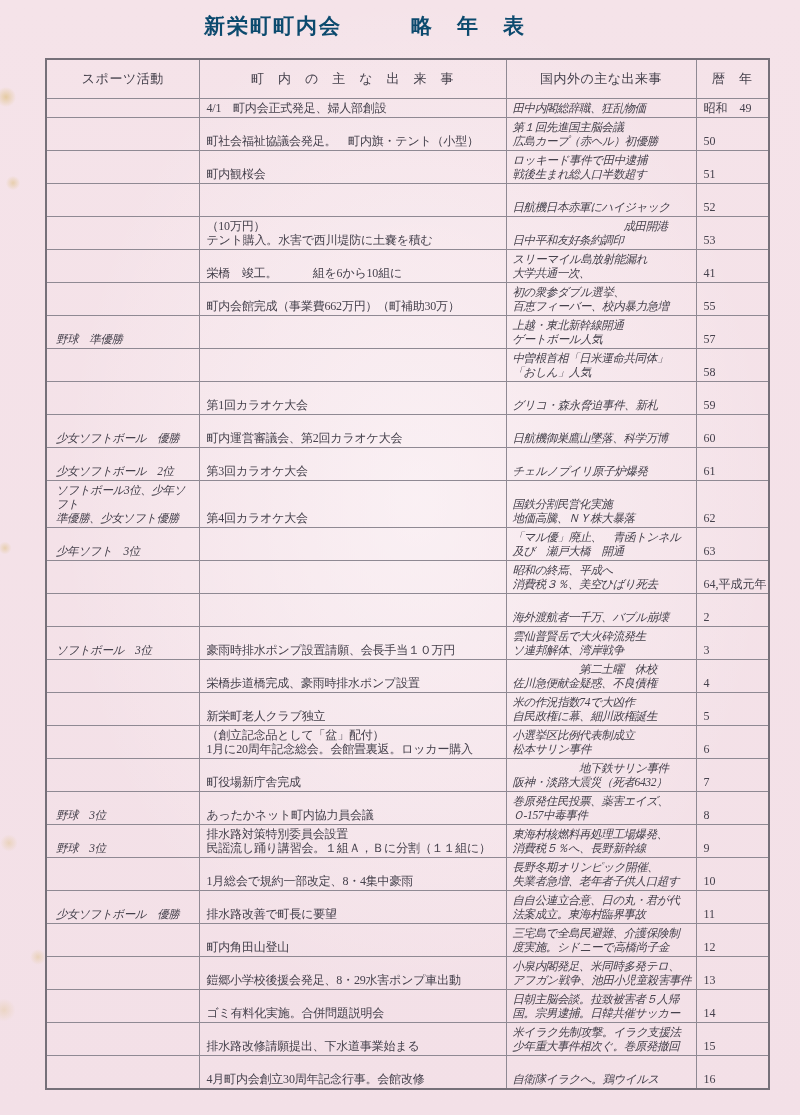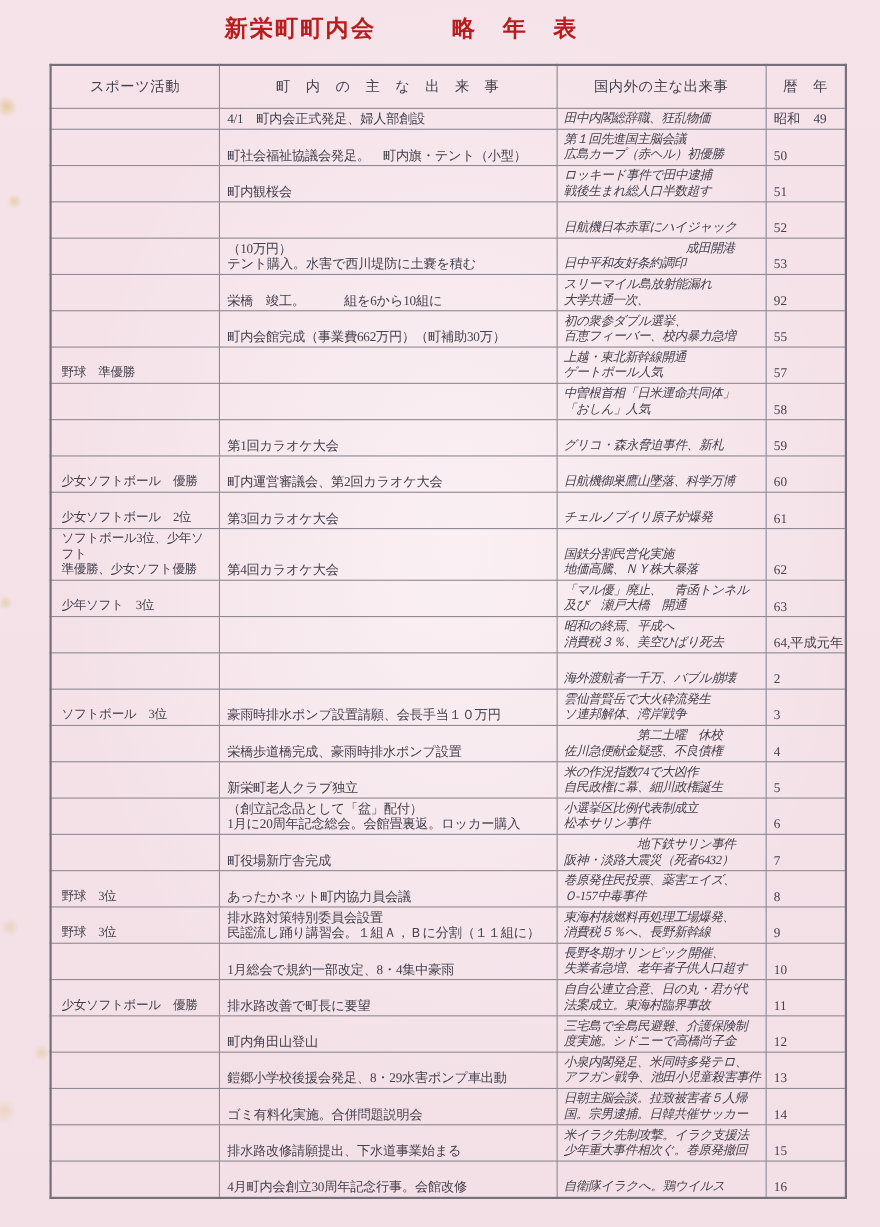--- a/index.html
+++ b/index.html
@@ -23,21 +23,21 @@
       linear-gradient(#f5e3e9, #f3e0e7);
   }
   .page-title {
     position: absolute;
     top: 12px; left: 0;
     width: 730px;
     text-align: center;
     font-size: 21px;
     font-weight: bold;
     letter-spacing: 2px;
-    color: #b91c1c;
+    color: #0c4a6e;
     margin: 0;
     white-space: pre;
   }
   table.chronology {
     position: absolute;
     left: 45px; top: 58px;
     width: 723px;
     border-collapse: collapse;
     table-layout: fixed;
   }
@@ -59,21 +59,21 @@
     letter-spacing: .5px;
   }
   td {
     vertical-align: bottom;
     font-size: 12px;
     line-height: 14px;
     padding: 2px 4px 2px 7px;
     white-space: pre-wrap;
     color: #45414c;
   }
-  td.c-sports { font-size: 11.5px; letter-spacing: -0.4px; padding-left: 9px; }
+  td.c-sports { font-size: 11.5px; letter-spacing: -0.4px; padding-left: 9px; font-style: italic; }
   td.c-town   { font-size: 12px;   letter-spacing: -0.2px; }
   td.c-world  { font-size: 11.5px; letter-spacing: -0.4px; padding-left: 6px; font-style: italic; }
   td.c-year   {
     text-align: left;
     padding-right: 8px;
     font-size: 12px;
     white-space: nowrap;
     overflow: visible;
   }
 </style>
@@ -136,21 +136,21 @@
     <td class="c-world">　　　　　　　　　　成田開港
 日中平和友好条約調印</td>
     <td class="c-year">53</td>
   </tr>
 
   <tr>
     <td class="c-sports"></td>
     <td class="c-town">栄橋　竣工。　　　組を6から10組に</td>
     <td class="c-world">スリーマイル島放射能漏れ
 大学共通一次、</td>
-    <td class="c-year">92</td>
+    <td class="c-year">41</td>
   </tr>
 
   <tr>
     <td class="c-sports"></td>
     <td class="c-town">町内会館完成（事業費662万円）（町補助30万）</td>
     <td class="c-world">初の衆参ダブル選挙、
 百恵フィーバー、校内暴力急増</td>
     <td class="c-year">55</td>
   </tr>
 

